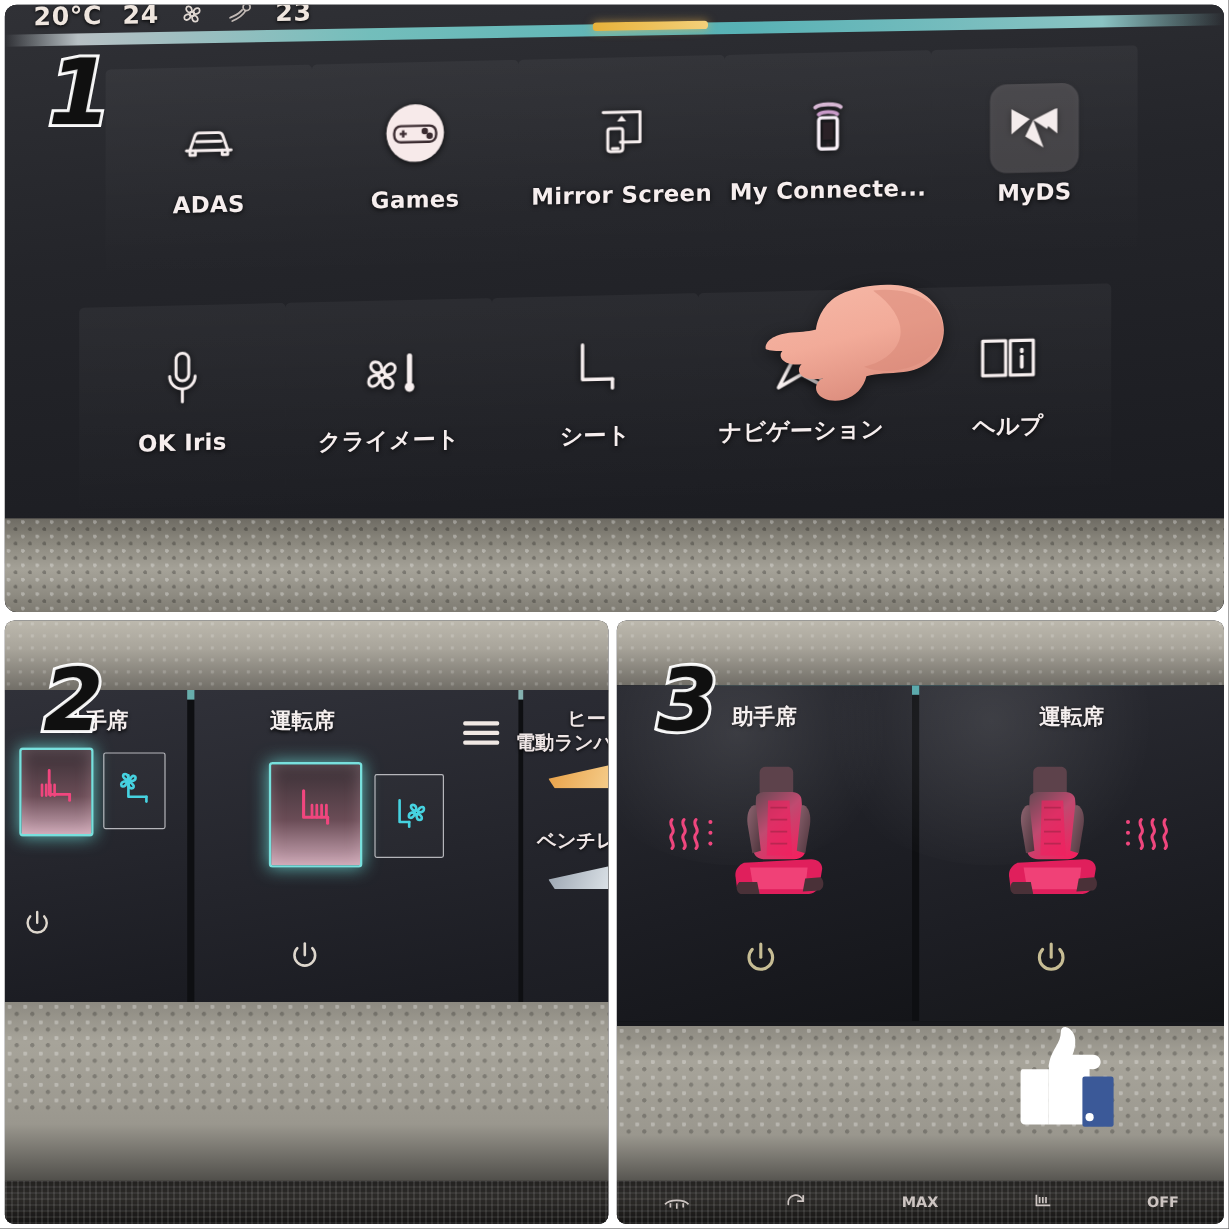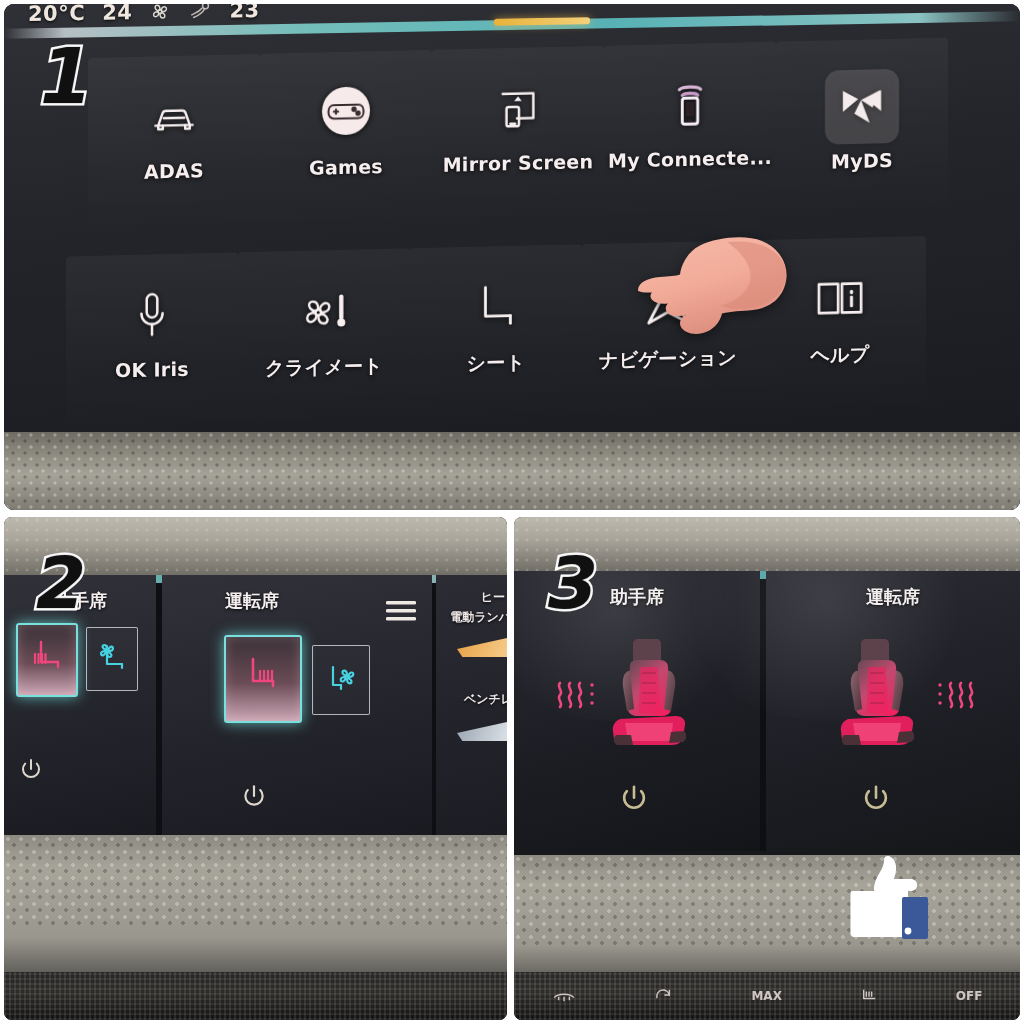--- a/index.html
+++ b/index.html
@@ -87,23 +87,23 @@
   .seatpane .ptitle{position:absolute;left:0;right:0;top:14px;text-align:center;
      color:#f4eeee;font-size:18px;font-weight:bold;text-shadow:0 1px 3px rgba(0,0,0,.9);}
   .pwr{position:absolute;color:#efe7dc;opacity:.92;}
 
   
   .tbtn{position:absolute;box-sizing:border-box;display:flex;align-items:center;justify-content:center;}
   .tbtn.on{background:linear-gradient(180deg,#3a3036 0%,#6a4c56 55%,#caa6b4 100%);
      border:2px solid #78e0dd;box-shadow:0 0 14px rgba(110,225,220,.75),inset 0 0 12px rgba(255,210,225,.25);}
   .tbtn.off{background:rgba(255,255,255,.02);border:1.6px solid rgba(235,235,240,.72);}
 
-  .sidelbl{position:absolute;color:#efe6e6;font-size:12px;font-weight:bold;white-space:nowrap;
+  .sidelbl{position:absolute;color:#efe6e6;font-size:16px;font-weight:bold;white-space:nowrap;
      text-shadow:0 1px 3px rgba(0,0,0,.9);}
-  .ctrl-strip{position:absolute;left:0;right:0;bottom:0;height:48px;
+  .ctrl-strip{position:absolute;left:0;right:0;bottom:0;height:36px;
      background:linear-gradient(180deg,#1c1b1a 0%,#2b2927 40%,#141312 100%);
      display:flex;align-items:center;justify-content:space-around;
      color:#e8dedb;font-size:12px;font-weight:bold;opacity:.85;overflow:hidden;}
   .ctrl-strip::before{content:"";position:absolute;inset:0;
      background-image:repeating-linear-gradient(90deg,rgba(255,255,255,.10) 0 2px,transparent 2px 5px),
                       repeating-linear-gradient(0deg,rgba(255,255,255,.08) 0 2px,transparent 2px 5px);}
   .ctrl-strip > *{position:relative;}
 
   
   .heatwave{position:absolute;display:flex;align-items:center;gap:3px;}

